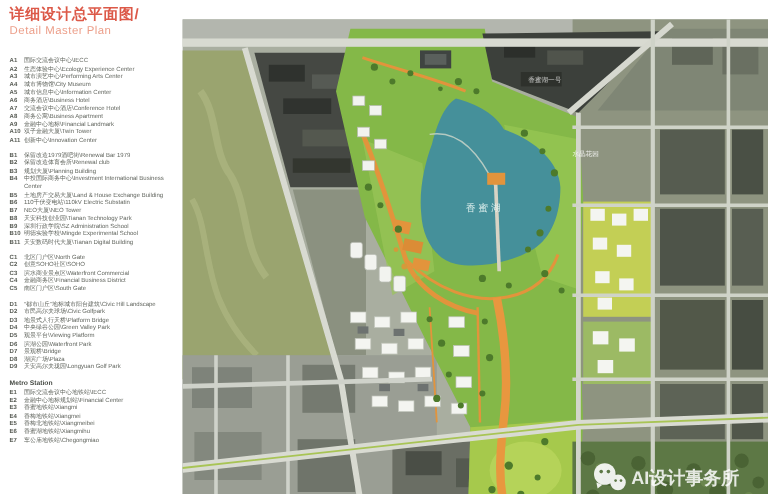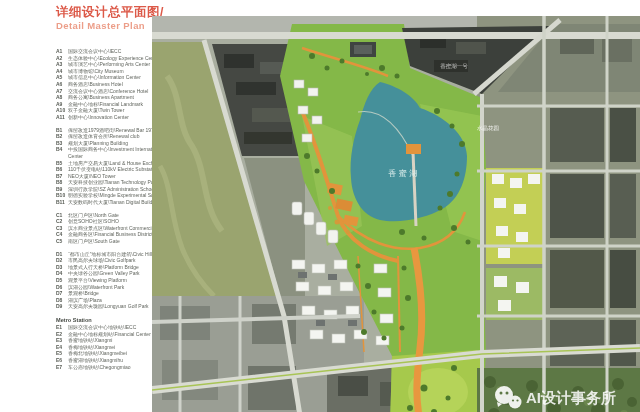--- a/index.html
+++ b/index.html
@@ -1,22 +1,22 @@
 <!DOCTYPE html>
 <html><head>
 <meta charset="utf-8">
 <style>
   html,body{margin:0;padding:0;background:#ffffff;}
   #stage{position:relative;width:640px;height:412px;background:#ffffff;overflow:hidden;
          font-family:"Liberation Sans","DejaVu Sans",sans-serif;}
   
   #legend{position:absolute;left:0;top:0;width:152px;height:412px;background:#ffffff;
-          padding:5px 0 0 8px;box-sizing:border-box;margin-left:48px;}
+          padding:5px 0 0 8px;box-sizing:border-box;}
   .title-zh{font-size:12.5px;font-weight:bold;color:#dc5948;letter-spacing:0.5px;line-height:14px;}
-  .title-en{font-size:9.5px;font-weight:bold;color:#ec9e89;letter-spacing:0.4px;line-height:11px;margin-top:1px;}
+  .title-en{font-size:9.5px;font-weight:normal;color:#ec9e89;letter-spacing:0.4px;line-height:11px;margin-top:1px;}
   #legend-groups{margin-top:17px;}
   .group{margin-bottom:6px;}
   .gheader{font-size:5.6px;font-weight:bold;color:#474b45;line-height:8px;}
   .lrow{display:flex;font-size:5px;line-height:6.6px;color:#62665f;}
   .lcode{width:12px;flex:none;font-weight:bold;color:#585c55;}
   .ltext{flex:1;padding-right:2px;word-break:break-word;}
   
   #map{position:absolute;left:152px;top:16px;width:488px;height:412px;}
   #map svg{display:block;}
   .map-label{font-family:"Liberation Sans","DejaVu Sans",sans-serif;}

